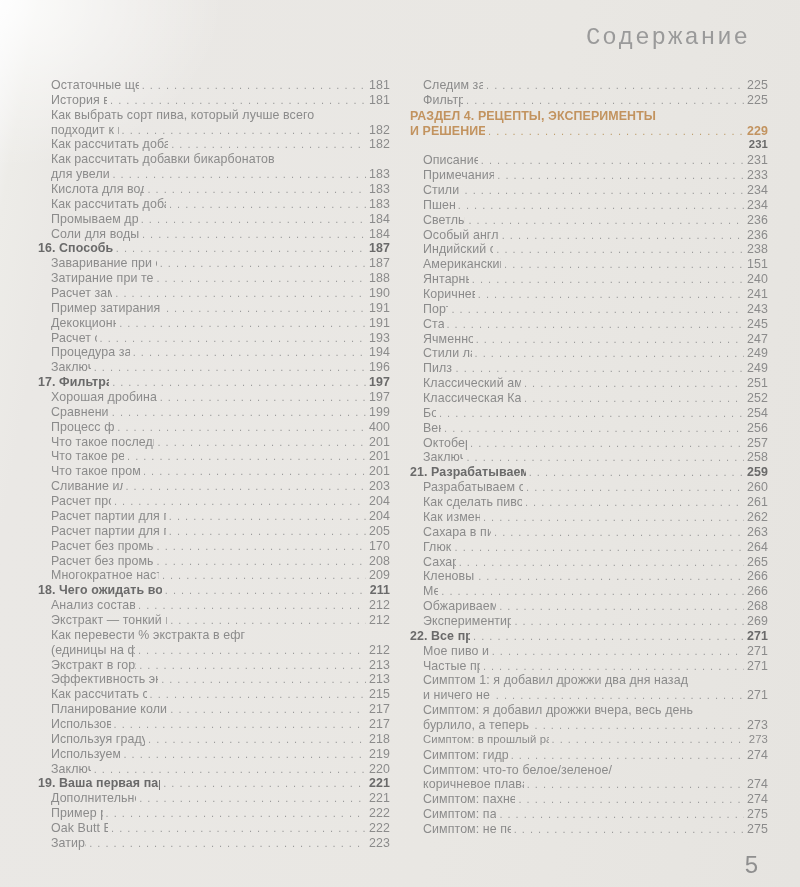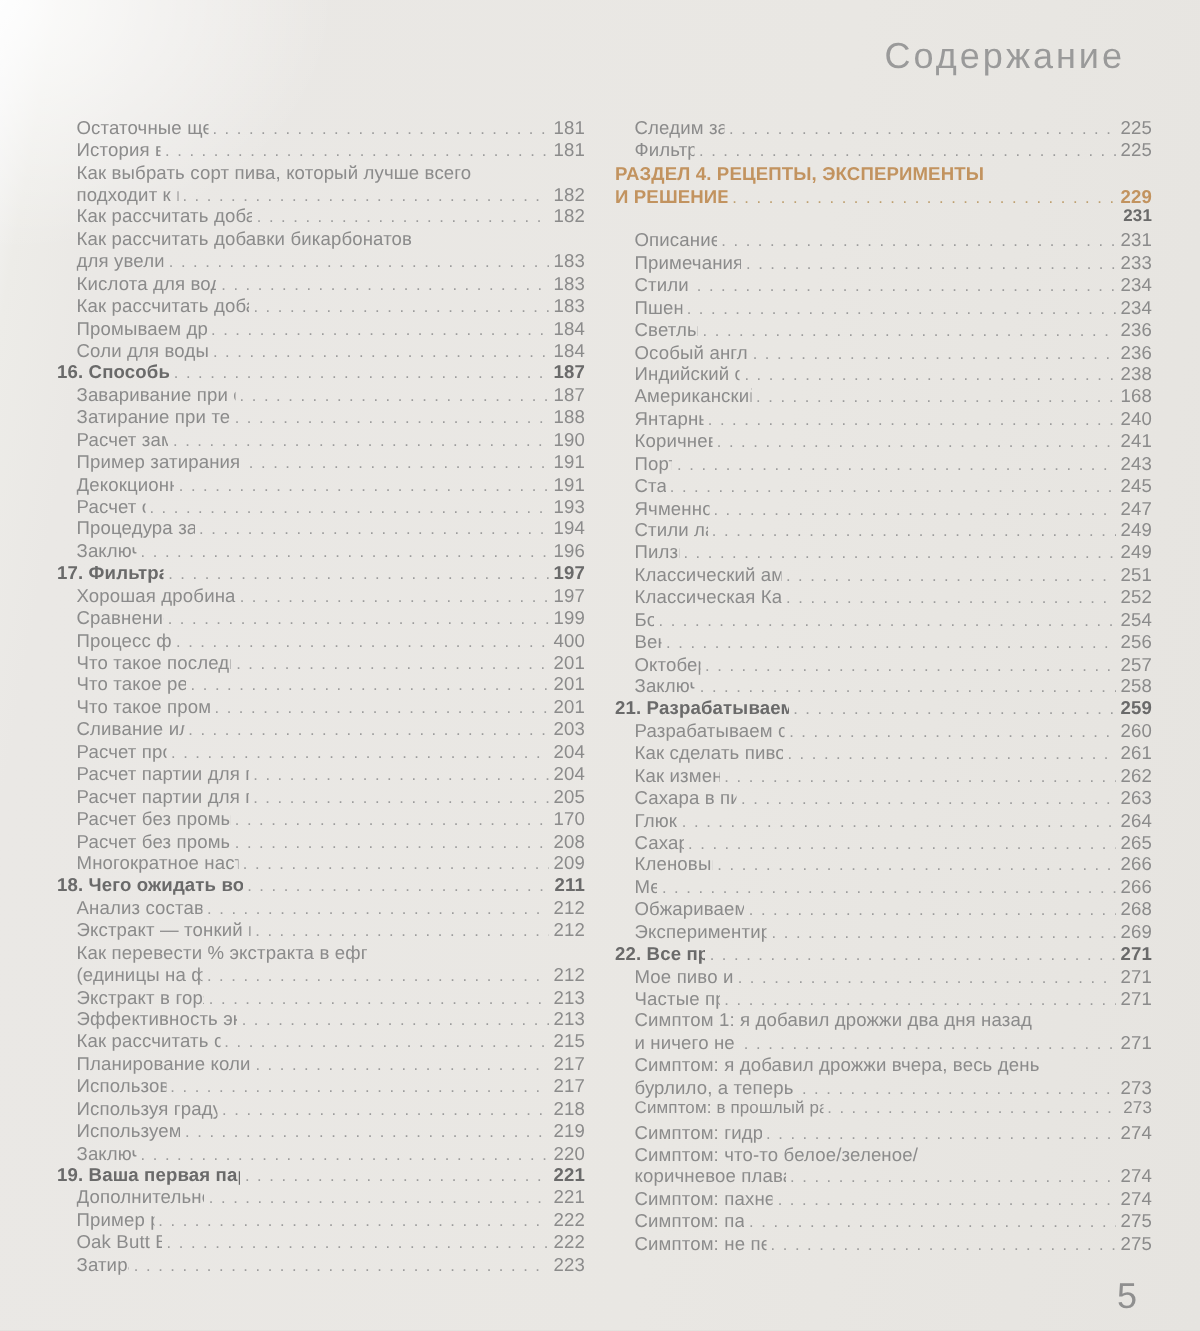--- a/index.html
+++ b/index.html
@@ -11,21 +11,21 @@
   .page{
     position:relative;width:800px;height:887px;overflow:hidden;
     background:linear-gradient(100deg,#f7f7f8 0%,#edecE8 4%,#eae8e5 10%,#e9e7e3 60%,#e6e4e0 100%);
   }
   .page::before{
     content:"";position:absolute;inset:0;pointer-events:none;
     background:radial-gradient(ellipse 320px 240px at 0% 0%, rgba(255,255,255,0.85), rgba(255,255,255,0) 70%);
   }
   .page-title{
     position:absolute;top:24px;right:50px;
-    font-family:Liberation Sans, sans-serif;
+    font-family:Liberation Mono, monospace;
     font-size:24px;color:#9a9a9a;letter-spacing:2px;
   }
   .col{position:absolute;top:78px;font-size:12.4px;color:#8b8b8b;letter-spacing:0.1px;}
   .col-left{left:38px;width:352px;}
   .col-right{left:410px;width:358px;}
   .entry{margin:0;}
   .entry.sub{padding-left:13px;}
   .line{display:flex;align-items:baseline;height:14.87px;overflow:hidden;}
   .t{white-space:nowrap;flex:0 1 auto;overflow:hidden;}
   .dots{
@@ -485,21 +485,21 @@
         <div class="line">
           <span class="t">Индийский светлый эль</span>
           <span class="dots"></span>
           <span class="pg">238</span>
         </div>
       </div>
       <div class="entry sub">
         <div class="line">
           <span class="t">Американский светлый эль</span>
           <span class="dots"></span>
-          <span class="pg">168</span>
+          <span class="pg">151</span>
         </div>
       </div>
       <div class="entry sub">
         <div class="line">
           <span class="t">Янтарный эль</span>
           <span class="dots"></span>
           <span class="pg">240</span>
         </div>
       </div>
       <div class="entry sub">

